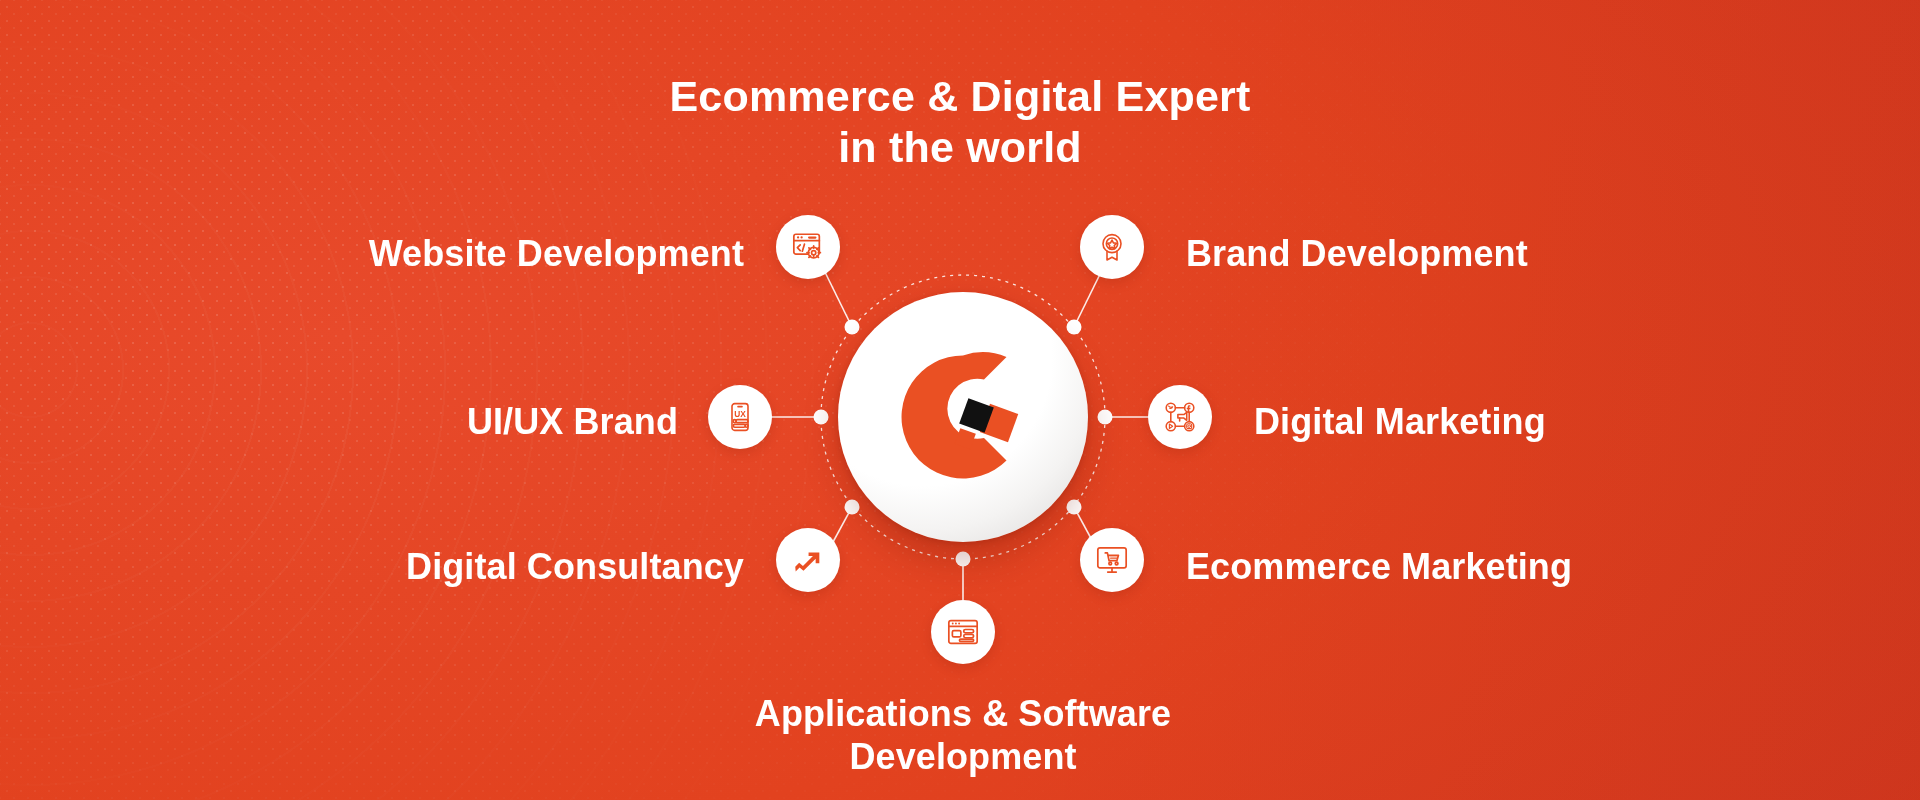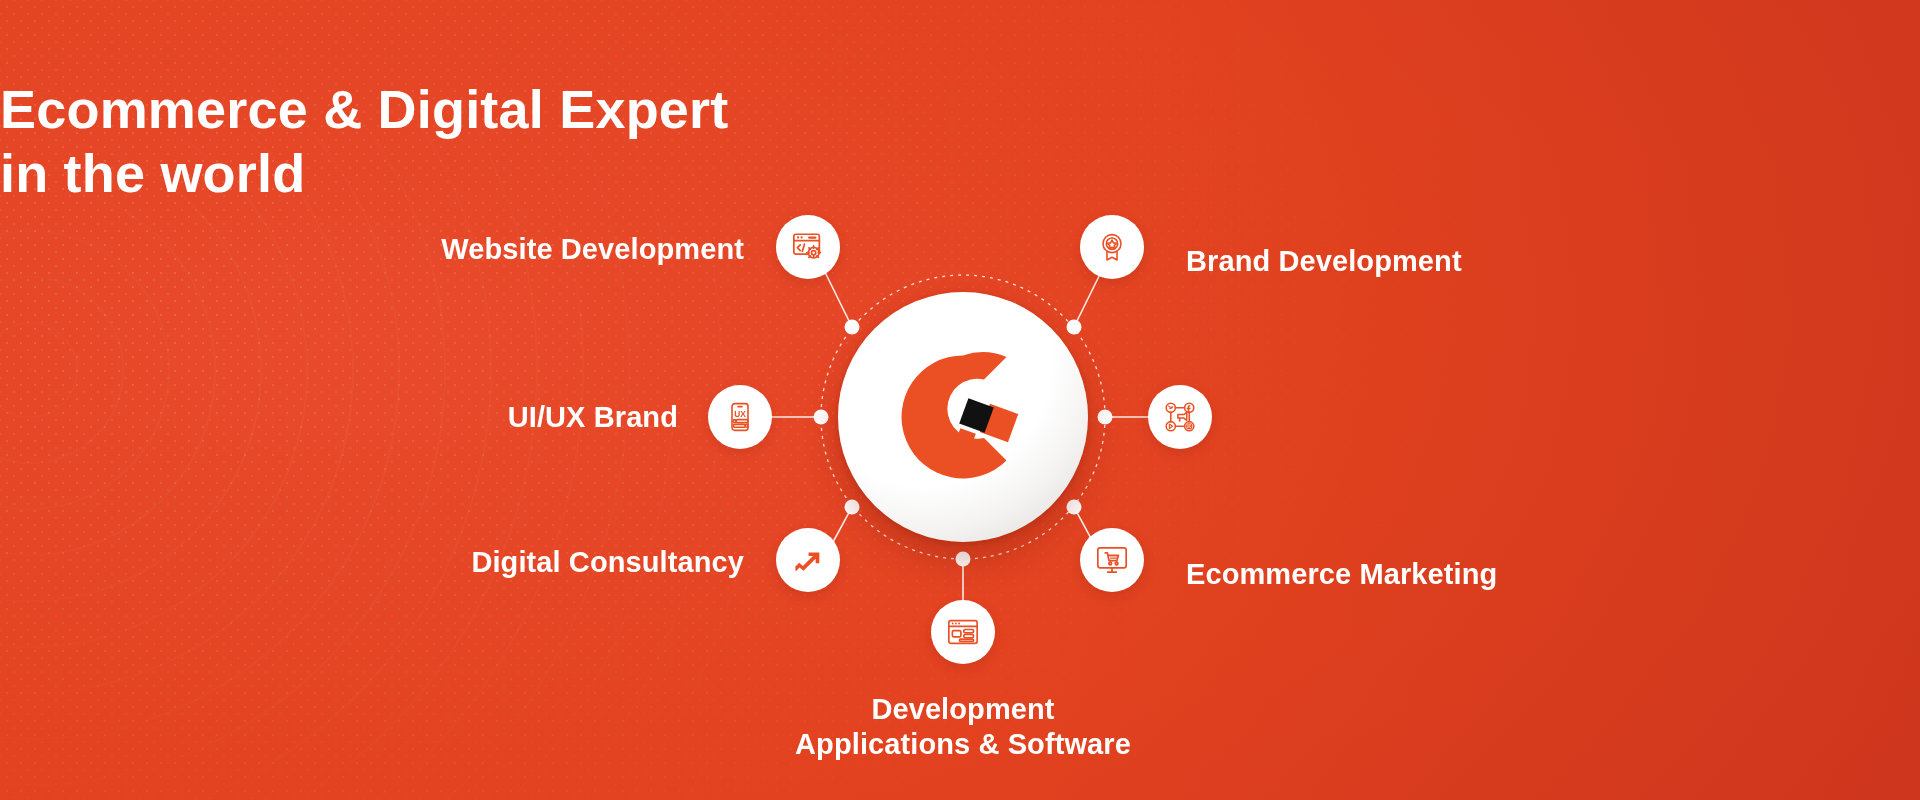--- a/index.html
+++ b/index.html
@@ -36,22 +36,22 @@
     mask-image:radial-gradient(closest-side, rgba(0,0,0,.9), rgba(0,0,0,0) 85%);
     pointer-events:none;
   }
   .vign{
     position:absolute;inset:0;pointer-events:none;
     background:linear-gradient(100deg, rgba(0,0,0,0) 55%, rgba(120,20,6,.10) 100%);
   }
 
   
   .heading{
-    position:absolute;left:0;right:0;top:42px;text-align:left;
-    color:#ffffff;font-weight:700;font-size:54px;line-height:1.18;
+    position:absolute;left:0;right:0;top:42px;text-align:center;
+    color:#ffffff;font-weight:700;font-size:43px;line-height:1.18;
     letter-spacing:.2px;z-index:6;
   }
   .heading .l2{display:block;}
 
   
   .diagram{position:absolute;left:0;top:0;width:1920px;height:800px;z-index:5;}
   .ring-svg{position:absolute;left:0;top:0;width:1920px;height:800px;overflow:visible;}
 
   .hub{
     position:absolute;left:838px;top:292px;width:250px;height:250px;border-radius:50%;
@@ -63,24 +63,24 @@
   .hub-logo{width:150px;height:150px;display:block;}
 
   .node{
     position:absolute;width:64px;height:64px;border-radius:50%;
     background:#ffffff;display:flex;align-items:center;justify-content:center;
     box-shadow:0 4px 12px rgba(120,22,6,.18);
   }
   .node svg{display:block;}
 
   .label{
-    position:absolute;color:#ffffff;font-weight:700;font-size:29px;
+    position:absolute;color:#ffffff;font-weight:700;font-size:36px;
     line-height:1.2;white-space:nowrap;letter-spacing:.1px;
   }
-  .label.right{text-align:center;margin-top:12px;}
+  .label.right{text-align:center;}
   .label.left{text-align:right;}
   .label.center{text-align:center;white-space:normal;width:420px;}
 </style>
 </head>
 <body>
 
 <div class="stage">
   <div class="dots"></div>
   <div class="swirl"></div>
   <div class="vign"></div>
@@ -181,20 +181,23 @@
         <line x1="37" y1="17.5" x2="37" y2="30.5"></line>
         <path d="M8 8.5c1.6 1.8 3.8 2 5.6 1.1-.5 1.6-2.3 2.6-4 2.3" stroke-width="1.6"></path>
         <path d="M38.4 7.4h-1.6a1.9 1.9 0 0 0-1.9 1.9V11h-1.4v2.1h1.4v4.2h2.2v-4.2h1.5l.3-2.1h-1.8V9.7c0-.4.2-.6.6-.6h1.2z" fill="#ea5023" stroke="none"></path>
         <path d="M9 33.8l4.6 3.2L9 40.2z" stroke-width="1.6"></path>
         <rect x="33.5" y="33.5" width="7" height="7" rx="2" stroke-width="1.6"></rect>
         <circle cx="37" cy="37" r="1.8" stroke-width="1.4"></circle>
         <path d="M21 20.5h8.5l4 -3.2v11.4l-4 -3.2H21z"></path>
         <line x1="23.5" y1="25.5" x2="23.5" y2="29.5"></line>
       </svg>
     </div>
+    <div class="label right" style="left:1254px;top:400px;">
+      <span>Digital Marketing</span>
+    </div>
 
     <div class="node" style="left:776px;top:528px;">
       <svg width="34" height="34" viewBox="0 0 48 48">
         <path d="M6 33.5l5.5-5.6 5.4 4.4L31 18.5h-6.2v-5.2H40v15.2h-5.2v-6.2L17.6 39.2l-5.5-4.5-5.5 5.6z" fill="#ea5023"></path>
       </svg>
     </div>
     <div class="label left" style="left:0;width:744px;top:545px;padding-right:10px;">
       <span>Digital Consultancy</span>
     </div>
 
@@ -220,18 +223,18 @@
         <circle cx="9.5" cy="12" r="1.3" fill="#ea5023" stroke="none"></circle>
         <circle cx="14" cy="12" r="1.3" fill="#ea5023" stroke="none"></circle>
         <circle cx="18.5" cy="12" r="1.3" fill="#ea5023" stroke="none"></circle>
         <rect x="9" y="22" width="12" height="9" rx="2"></rect>
         <rect x="25" y="20.5" width="14" height="4.6" rx="2.3"></rect>
         <rect x="25" y="27.5" width="14" height="4.6" rx="2.3"></rect>
         <rect x="19" y="34" width="20" height="3.2" rx="1.6"></rect>
       </svg>
     </div>
     <div class="label center" style="left:753px;top:692px;">
+      <div>Applications &amp; Software</div>
       <div>Development</div>
-      <div>Applications &amp; Software</div>
     </div>
 
   </div>
 </div>
 
 </body></html>

